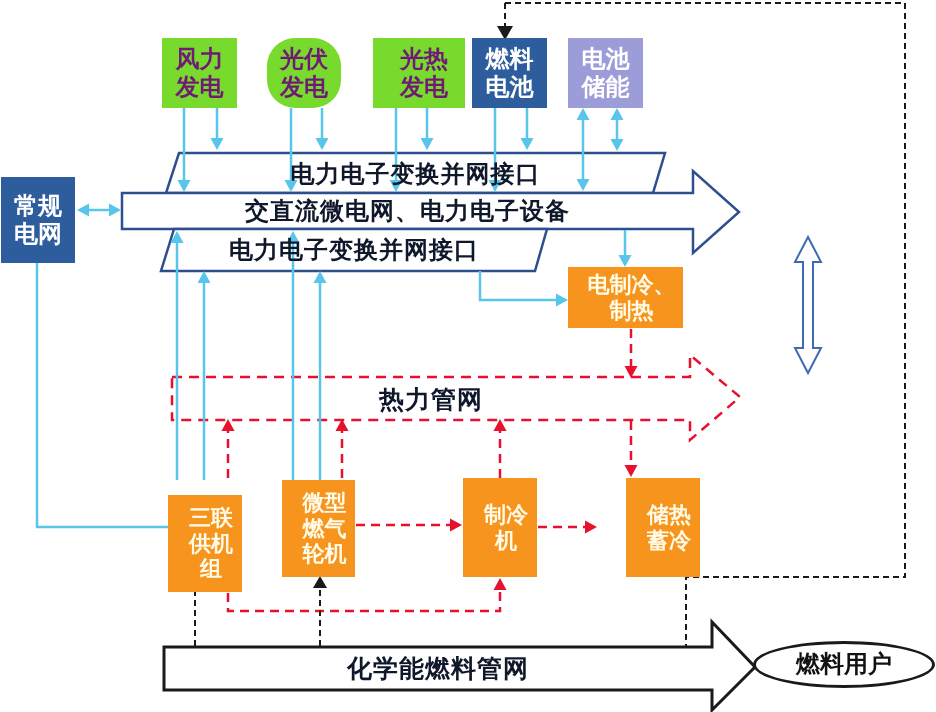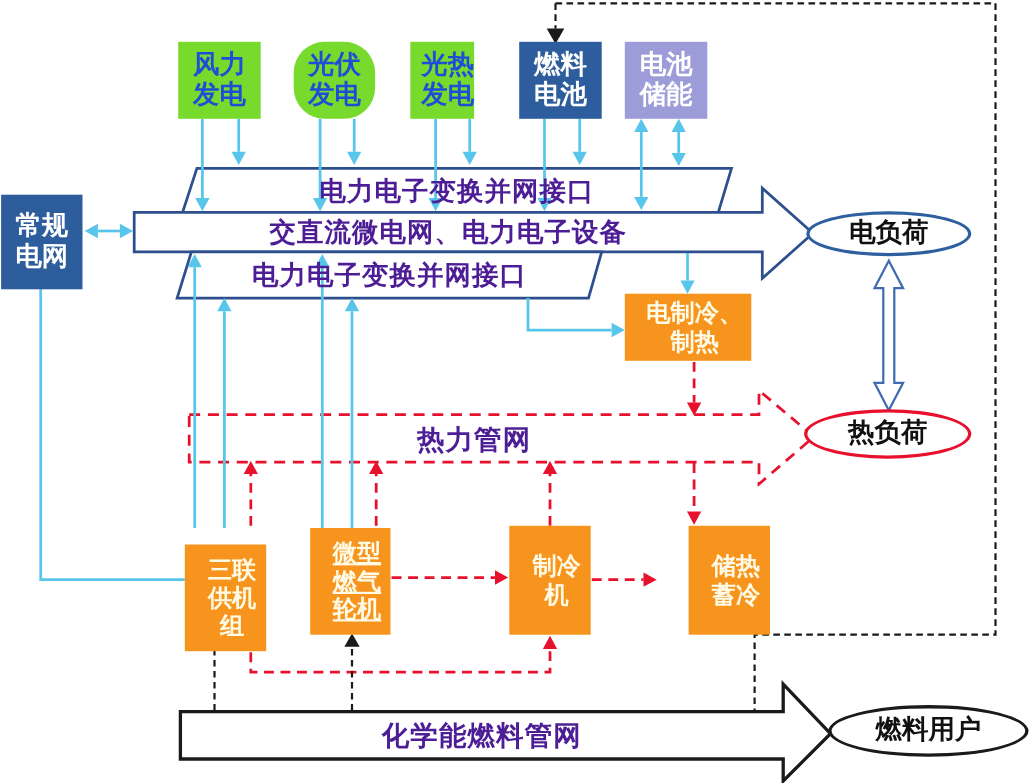--- a/index.html
+++ b/index.html
@@ -6,25 +6,25 @@
   #canvas{
     position:relative;width:936px;height:712px;background:#ffffff;overflow:hidden;
     font-family:"Liberation Serif", serif;
   }
   #connector-layer{position:absolute;left:0;top:0;z-index:1;}
   .box,.band-label,.ellipse{
     position:absolute;display:flex;align-items:center;justify-content:center;
     text-align:center;font-weight:700;z-index:2;box-sizing:border-box;
   }
   .box .lbl,.ellipse .lbl{white-space:pre-line;line-height:1.18;}
-  .green{background:#79da2e;color:#1d4ed8;font-size:24px;}
+  .green{background:#79da2e;color:#701a75;font-size:24px;}
   .dblue{background:#2e5d9e;color:#ffffff;font-size:24px;}
   .purple{background:#9c9cd9;color:#ffffff;font-size:24px;}
   .orange{background:#f7941d;color:#fffbe6;font-size:22px;padding-left:12px;}
-  .band-label{color:#4c1d95;font-size:24px;letter-spacing:1px;z-index:2;background:transparent;}
+  .band-label{color:#0f172a;font-size:24px;letter-spacing:1px;z-index:2;background:transparent;}
   .ellipse{background:#ffffff;border-radius:50%;color:#111;font-size:24px;}
   .el-blue{border:3px solid #2e5f9e;}
   .el-red{border:3px solid #e8112d;}
   .el-black{border:3px solid #1a1a1a;text-align:center;}
 </style>
 </head>
 <body>
 
 <div id="canvas">
 
@@ -112,21 +112,21 @@
   </svg>
 
   <div class="box green" style="left:162px;top:38px;width:75px;height:70px;">
     <span class="lbl">风力
 发电</span>
   </div>
   <div class="box green" style="left:267px;top:38px;width:74px;height:70px;border-radius:28px;">
     <span class="lbl">光伏
 发电</span>
   </div>
-  <div class="box green" style="left:373px;top:38px;width:58px;height:70px;padding-left:10px;">
+  <div class="box green" style="left:373px;top:38px;width:92px;height:70px;padding-left:10px;">
     <span class="lbl">光热
 发电</span>
   </div>
   <div class="box dblue" style="left:472px;top:38px;width:75px;height:70px;">
     <span class="lbl">燃料
 电池</span>
   </div>
   <div class="box purple" style="left:568px;top:38px;width:75px;height:70px;">
     <span class="lbl">电池
 储能</span>
@@ -146,40 +146,34 @@
   <div class="band-label" style="left:161px;top:233px;width:386px;height:34px;">
     <span>电力电子变换并网接口</span>
   </div>
   <div class="band-label" style="left:172px;top:381px;width:518px;height:36px;font-size:25px;">
     <span>热力管网</span>
   </div>
   <div class="band-label" style="left:164px;top:650px;width:548px;height:36px;font-size:25px;">
     <span>化学能燃料管网</span>
   </div>
 
-  <div class="ellipse el-blue" style="left:733px;top:192px;width:150px;height:41px;">
-    <span class="lbl">电负荷</span>
-  </div>
-  <div class="ellipse el-red" style="left:731px;top:372px;width:152px;height:45px;">
-    <span class="lbl">热负荷</span>
-  </div>
   <div class="ellipse el-black" style="left:753px;top:641px;width:182px;height:47px;">
     <span class="lbl">燃料用户</span>
   </div>
 
   <div class="box orange" style="left:568px;top:267px;width:115px;height:61px;">
     <span class="lbl">电制冷、
 制热</span>
   </div>
   <div class="box orange" style="left:168px;top:495px;width:74px;height:97px;">
     <span class="lbl">三联
 供机
 组</span>
   </div>
-  <div class="box orange" style="left:282px;top:480px;width:73px;height:97px;text-decoration:underline;">
+  <div class="box orange" style="left:282px;top:480px;width:73px;height:97px;">
     <span class="lbl">微型
 燃气
 轮机</span>
   </div>
   <div class="box orange" style="left:463px;top:478px;width:74px;height:99px;">
     <span class="lbl">制冷
 机</span>
   </div>
   <div class="box orange" style="left:598px;top:478px;width:74px;height:99px;margin-left:28px;">
     <span class="lbl">储热

